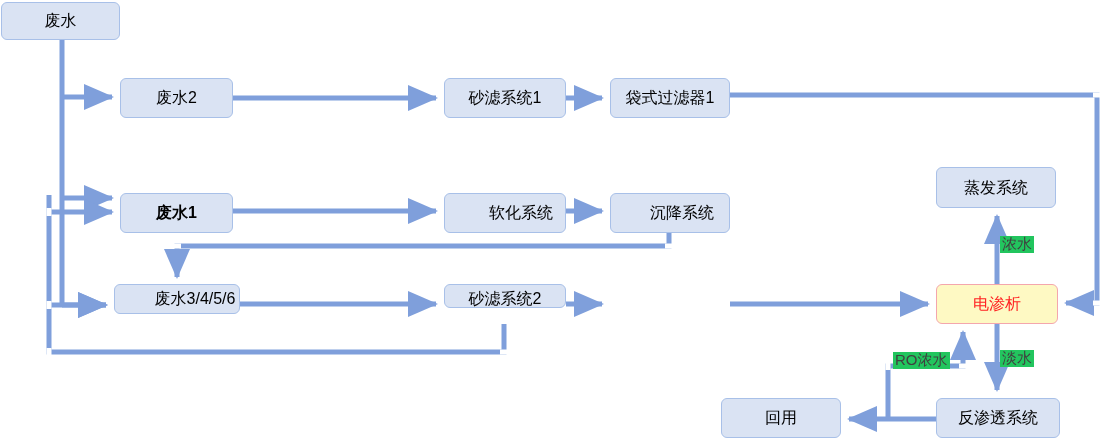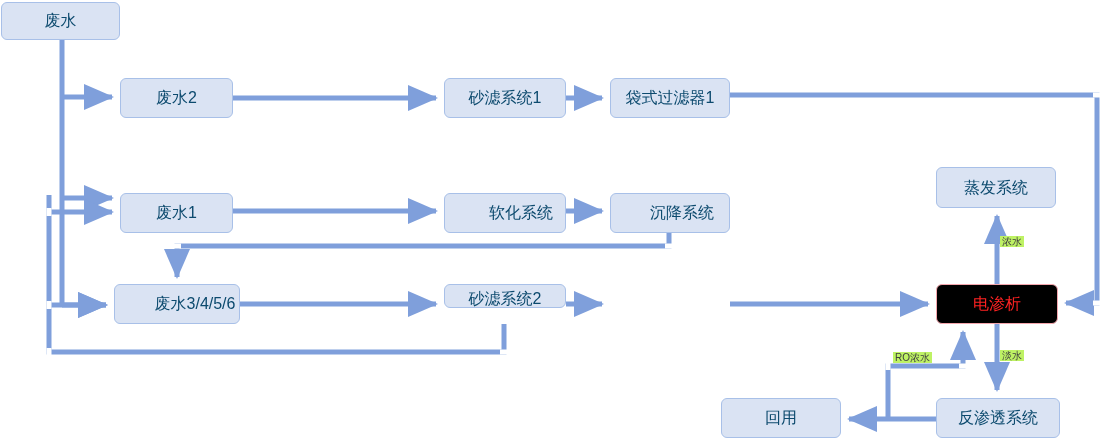--- a/index.html
+++ b/index.html
@@ -26,36 +26,36 @@
   }
   .node {
     position: absolute;
     box-sizing: border-box;
     display: flex;
     align-items: center;
     justify-content: center;
     border-radius: 6px;
     background: #dae3f3;
     border: 1px solid #a8c0e8;
-    color: #0c4a6e;
+    color: #000000;
     font-size: 16px;
     line-height: 1;
     white-space: nowrap;
     z-index: 3;
   }
   .node.accent {
-    background: #000000;
+    background: #fef9c3;
     border: 1px solid #f4a6ad;
     color: #ff2222;
   }
   .edge-label {
     position: absolute;
-    font-size: 10px;
+    font-size: 15px;
     color: #404040;
-    background: #bef264;
+    background: #22c55e;
     padding: 0 2px;
     white-space: nowrap;
     z-index: 4;
     line-height: 1.1;
   }
 </style>
 </head>
 <body>
 
 <div id="canvas">
@@ -143,33 +143,33 @@
   </div>
 
   <div class="node" style="left:444px;top:78px;width:122px;height:40px;">
     <span>砂滤系统1</span>
   </div>
 
   <div class="node" style="left:610px;top:78px;width:120px;height:40px;">
     <span>袋式过滤器1</span>
   </div>
 
-  <div class="node" style="left:120px;top:193px;width:113px;height:40px;">
+  <div class="node" style="left:120px;top:193px;width:113px;height:40px;font-weight:bold;">
     <span>废水1</span>
   </div>
 
   <div class="node" style="left:444px;top:193px;width:122px;height:40px;padding-left:32px;">
     <span>软化系统</span>
   </div>
 
   <div class="node" style="left:610px;top:193px;width:120px;height:40px;padding-left:24px;">
     <span>沉降系统</span>
   </div>
 
-  <div class="node" style="left:114px;top:284px;width:126px;height:40px;padding-left:36px;">
+  <div class="node" style="left:114px;top:284px;width:126px;height:30px;padding-left:36px;">
     <span>废水3/4/5/6</span>
   </div>
 
   <div class="node" style="left:444px;top:284px;width:122px;height:24px;align-items:flex-end;">
     <span>砂滤系统2</span>
   </div>
 
 
   <div class="node" style="left:936px;top:167px;width:120px;height:41px;">
     <span>蒸发系统</span>

